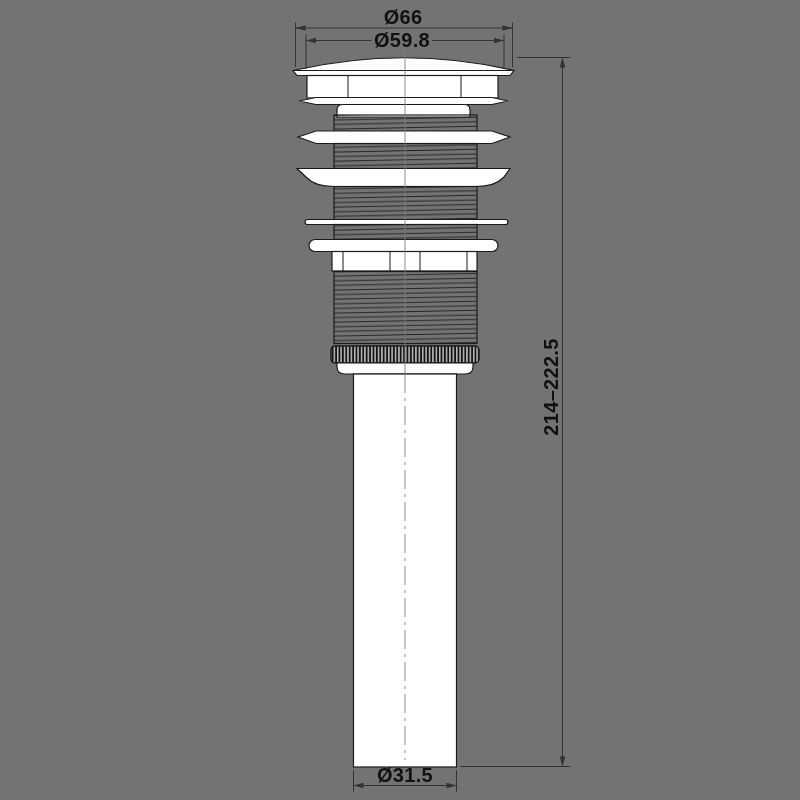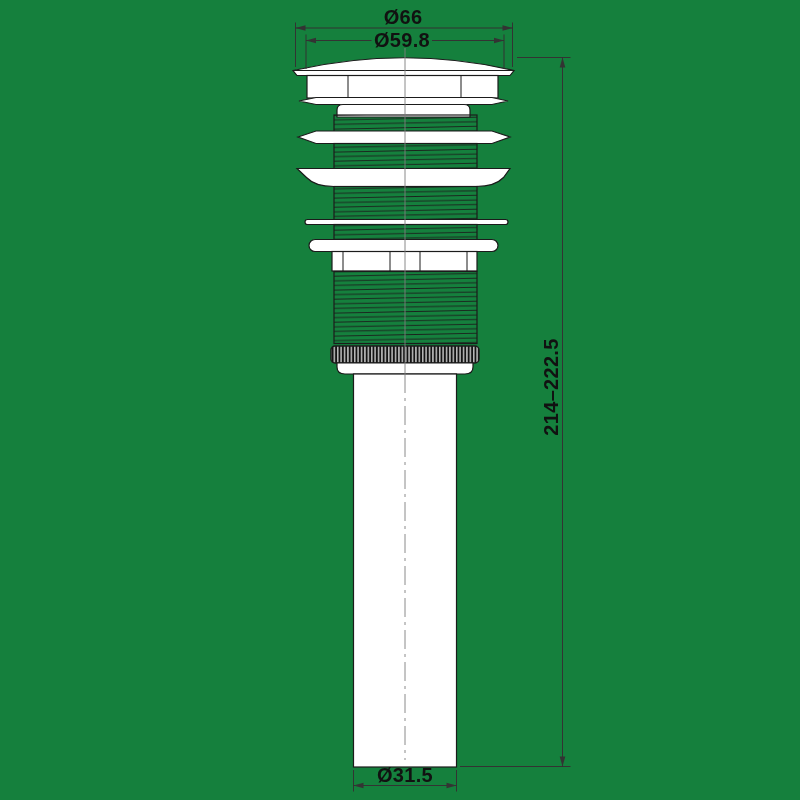--- a/index.html
+++ b/index.html
@@ -8,21 +8,21 @@
     background: #ffffff;
     width: 800px;
     height: 800px;
     overflow: hidden;
     font-family: "Liberation Sans", sans-serif;
   }
   .canvas {
     position: relative;
     width: 800px;
     height: 800px;
-    background: #15803d;
+    background: #737373;
   }
   svg { display: block; }
   .dimtext {
     font-family: "Liberation Sans", sans-serif;
     font-size: 20px;
     font-weight: bold;
     fill: #111111;
     stroke: none;
     letter-spacing: 0.3px;
   }

